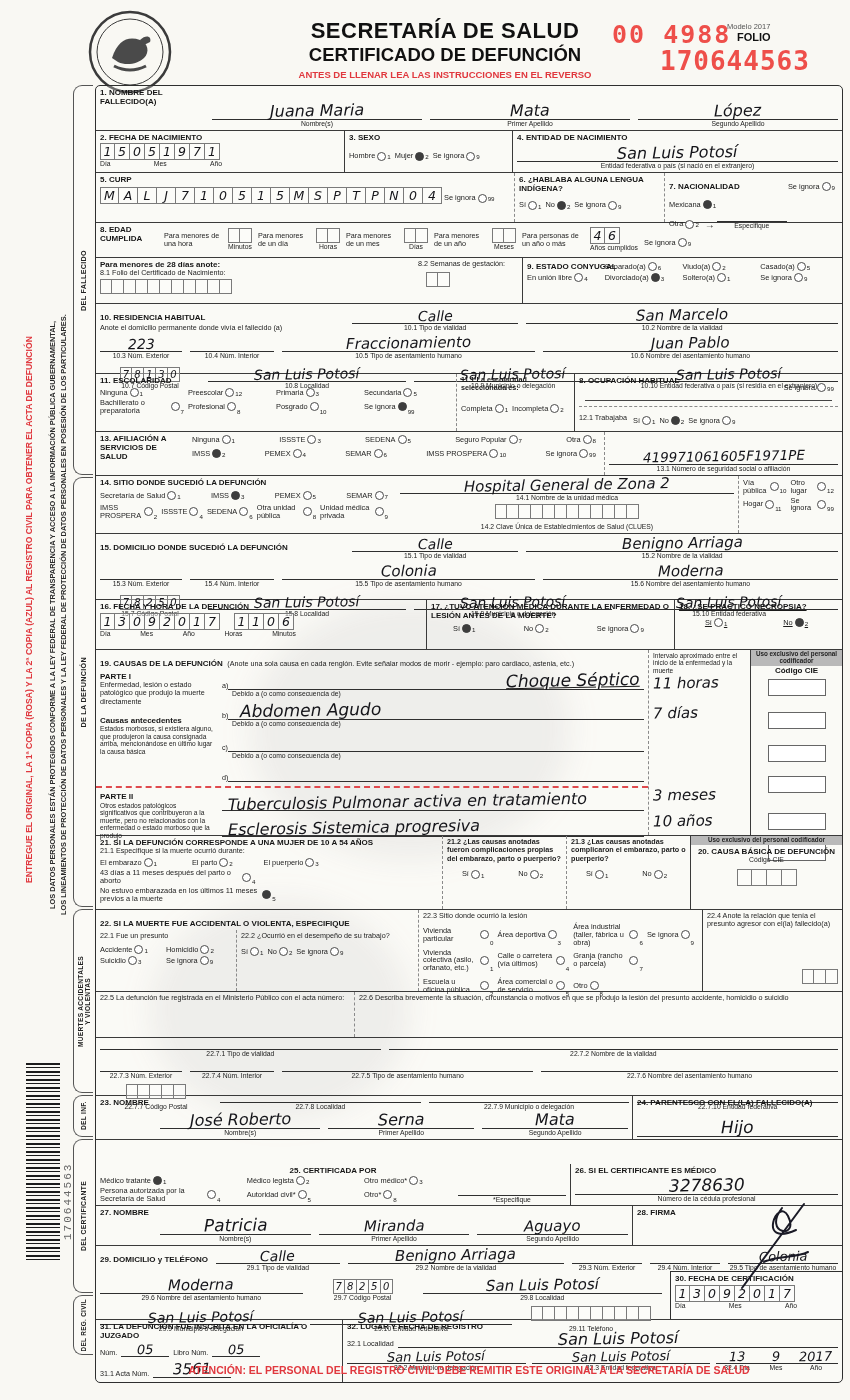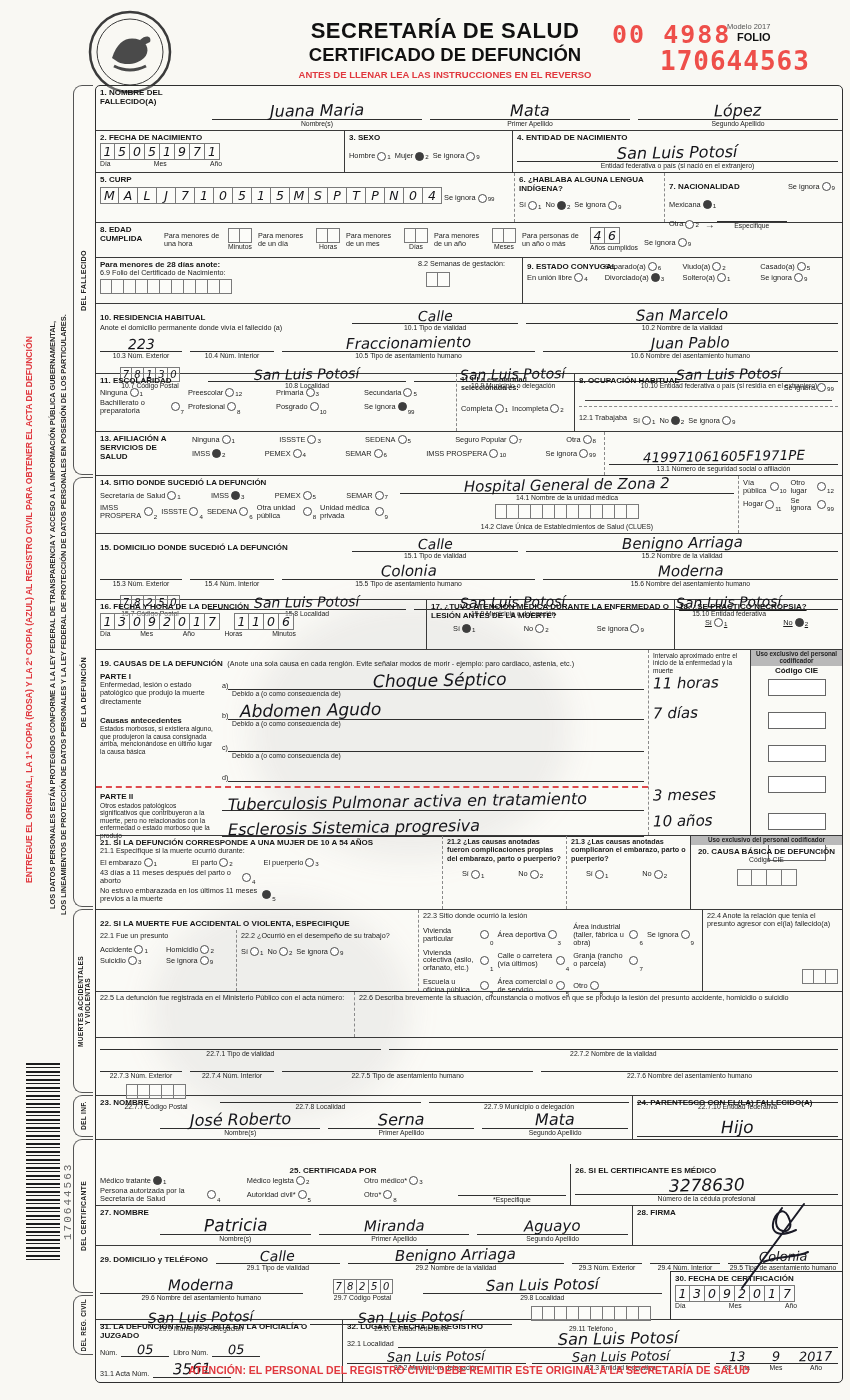--- a/index.html
+++ b/index.html
@@ -308,21 +308,21 @@
               <span class="rl">Se ignora</span>
               <span class="c"></span>
               <span class="rn">9</span>
             </span></span>
       </div>
     </div>
 
     <div class="band" style="height:46px;">
       <div class="col" style="width:318px;">
         <div class="t" style="font-weight:bold;">Para menores de 28 días anote:</div>
-        <div class="s">6.9 Folio del Certificado de Nacimiento:</div>
+        <div class="s">8.1 Folio del Certificado de Nacimiento:</div>
         <div class="cells sm" style="margin-top:2px;">
             <span class="cell"></span>
             <span class="cell"></span>
             <span class="cell"></span>
             <span class="cell"></span>
             <span class="cell"></span>
             <span class="cell"></span>
             <span class="cell"></span>
             <span class="cell"></span>
             <span class="cell"></span>
@@ -861,21 +861,21 @@
         <div style="display:flex;flex:1;">
           <div class="col" style="width:122px;">
             <div class="t">PARTE I</div>
             <div class="s">Enfermedad, lesión o estado patológico que produjo la muerte directamente</div>
             <div class="t" style="margin-top:10px;">Causas antecedentes</div>
             <div class="s" style="font-size:6.6px;">Estados morbosos, si existiera alguno, que produjeron la causa consignada arriba, mencionándose en último lugar la causa básica</div>
           </div>
           <div class="col" style="flex:1;">
             <div style="display:flex;align-items:flex-end;">
                 <span class="s">a)</span>
-                <div class="uv" style="flex:1;justify-content:center;padding-left:12px;">
+                <div class="uv" style="flex:1;justify-content:flex-end;padding-left:12px;text-decoration:underline;">
                   <span class="hw" style="font-size:17px;">Choque Séptico</span>
                 </div>
               </div>
             <div class="uc" style="text-align:left;margin-left:10px;">Debido a (o como consecuencia de)</div>
             <div style="display:flex;align-items:flex-end;margin-top:4px;">
                 <span class="s">b)</span>
                 <div class="uv" style="flex:1;justify-content:flex-start;padding-left:12px;">
                   <span class="hw" style="font-size:17px;">Abdomen Agudo</span>
                 </div>
               </div>

